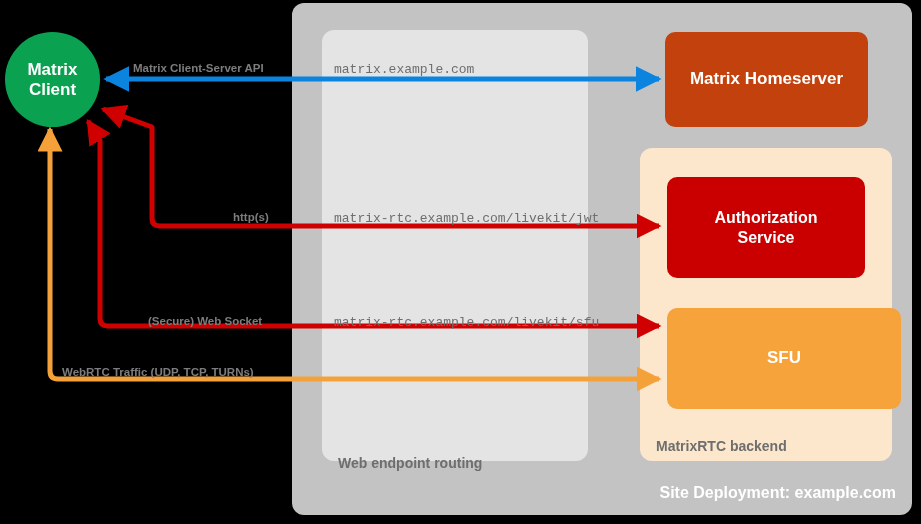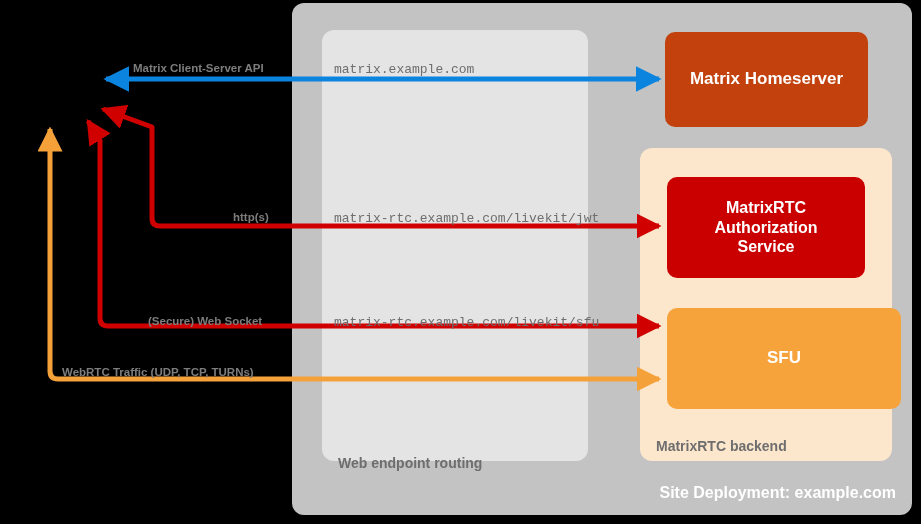--- a/index.html
+++ b/index.html
@@ -168,28 +168,31 @@
 
     <path d="M 106 79 L 659 79" fill="none" stroke="#0b84e0" stroke-width="5" marker-start="url(#ah-blue)" marker-end="url(#ah-blue)"></path>
 
     <path d="M 103 109 L 152 127 L 152 218 Q 152 226 160 226 L 659 226" fill="none" stroke="#d00000" stroke-width="5" stroke-linejoin="round" marker-start="url(#ah-red)" marker-end="url(#ah-red)"></path>
 
     <path d="M 88 121 L 100 140 L 100 318 Q 100 326 108 326 L 659 326" fill="none" stroke="#d00000" stroke-width="5" stroke-linejoin="round" marker-start="url(#ah-red)" marker-end="url(#ah-red)"></path>
 
     <path d="M 50 129 L 50 371 Q 50 379 58 379 L 659 379" fill="none" stroke="#f5a13a" stroke-width="5" stroke-linejoin="round" marker-start="url(#ah-orange)" marker-end="url(#ah-orange)"></path>
   </svg>
 
+  <div class="node-client">
+    <span>Matrix</span>
+    <span>Client</span>
+  </div>
 
   <div class="node-box node-homeserver">
     <span>Matrix Homeserver</span>
   </div>
 
   <div class="node-box node-auth">
     <div>
-      <div>MatrixRTC</div>
       <div>Authorization</div>
       <div>Service</div>
     </div>
   </div>
 
   <div class="node-box node-sfu">
     <span>SFU</span>
   </div>
 
   <div class="edge-label sans lbl-csapi">Matrix Client-Server API</div>

